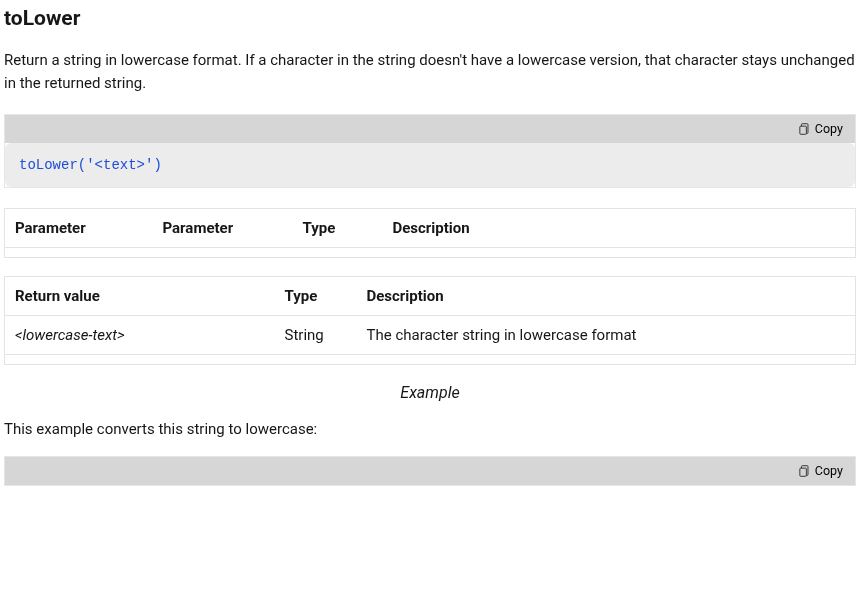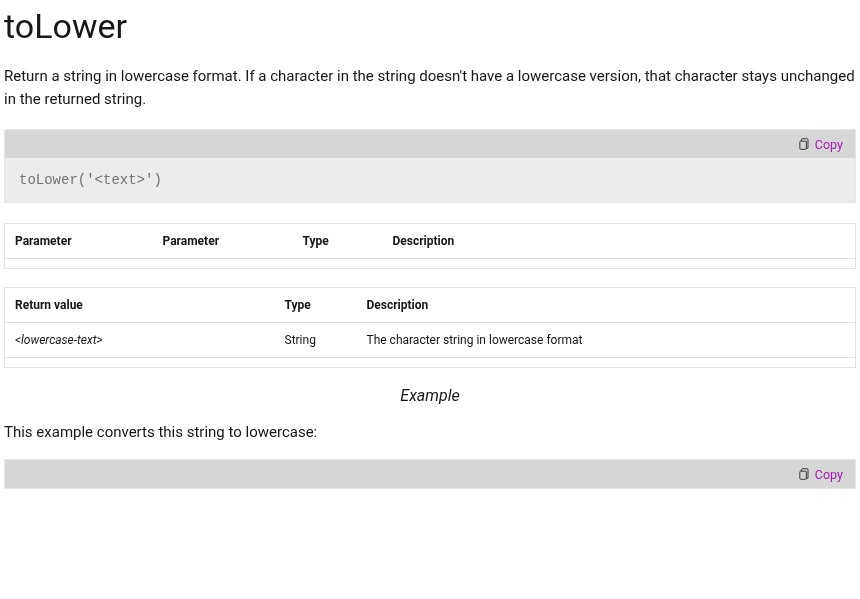--- a/index.html
+++ b/index.html
@@ -6,22 +6,22 @@
   body {
     margin: 0;
     padding: 6px 4px 10px 4px;
     font-family: "Segoe UI", -apple-system, BlinkMacSystemFont, Roboto, Arial, sans-serif;
     font-size: 15px;
     color: #171717;
     background: #fff;
     width: 860px;
   }
   h2.page-title {
-    font-size: 34px;
-    font-weight: 400;
+    font-size: 21px;
+    font-weight: 700;
     margin: 0 0 18px 0;
     line-height: 1.2;
   }
   .description {
     margin: 0 0 18px 0;
     line-height: 1.55;
   }
 
   .code-block {
     border: 1px solid #e6e6e6;
@@ -33,46 +33,47 @@
     justify-content: flex-end;
     align-items: center;
     padding: 4px 10px 4px 10px;
     min-height: 28px;
   }
   .copy-btn {
     display: inline-flex;
     align-items: center;
     gap: 5px;
     font-size: 12.5px;
-    color: #a21caf;
+    color: #000000;
     cursor: pointer;
     background: transparent;
     border: none;
     padding: 2px 2px;
     font-family: inherit;
   }
   .copy-btn .icon {
     display: inline-block;
     width: 13px;
     height: 14px;
   }
   .code-body {
     background: #ececec;
     padding: 14px 14px;
     font-family: Consolas, "Courier New", monospace;
     font-size: 14px;
     white-space: pre;
-    color: #737373;
+    color: #1d4ed8;
+    border-radius: 6px;
   }
 
   table.doc-table {
     width: 100%;
     border-collapse: collapse;
     margin: 0 0 18px 0;
-    font-size: 12px;
+    font-size: 15px;
   }
   table.doc-table th,
   table.doc-table td {
     text-align: left;
     padding: 10px 8px 10px 8px;
     border-bottom: 1px solid #e3e3e3;
     vertical-align: top;
   }
   table.doc-table thead th {
     font-weight: 700;

